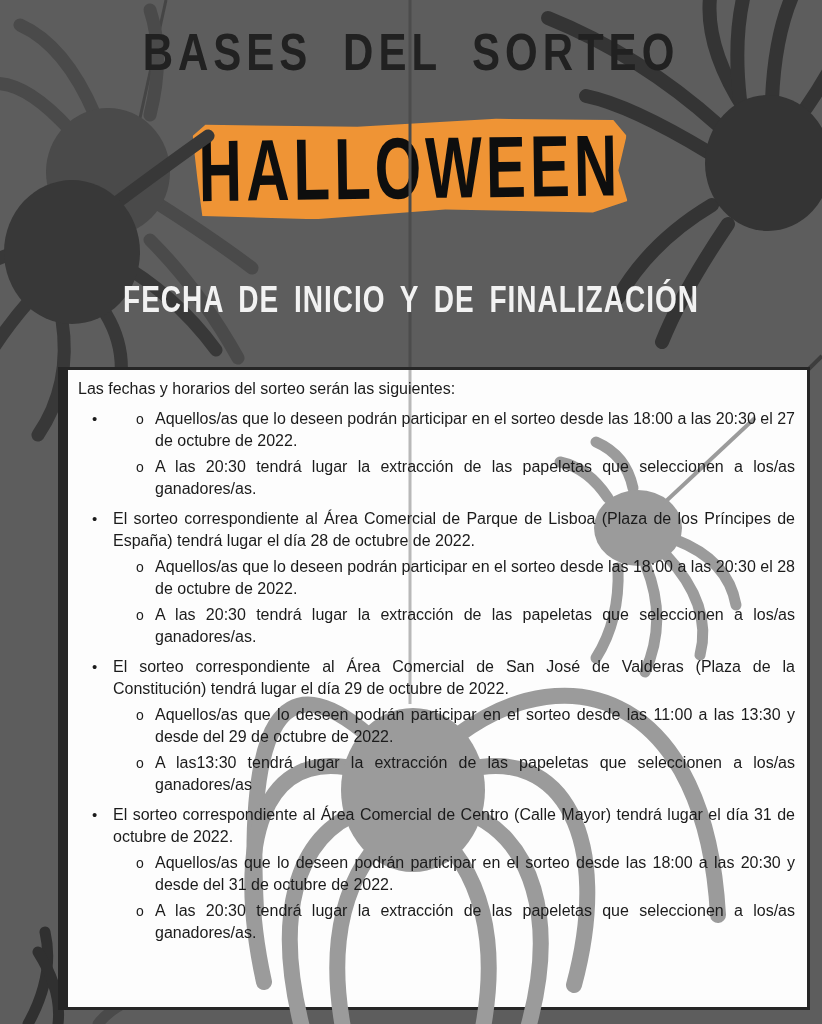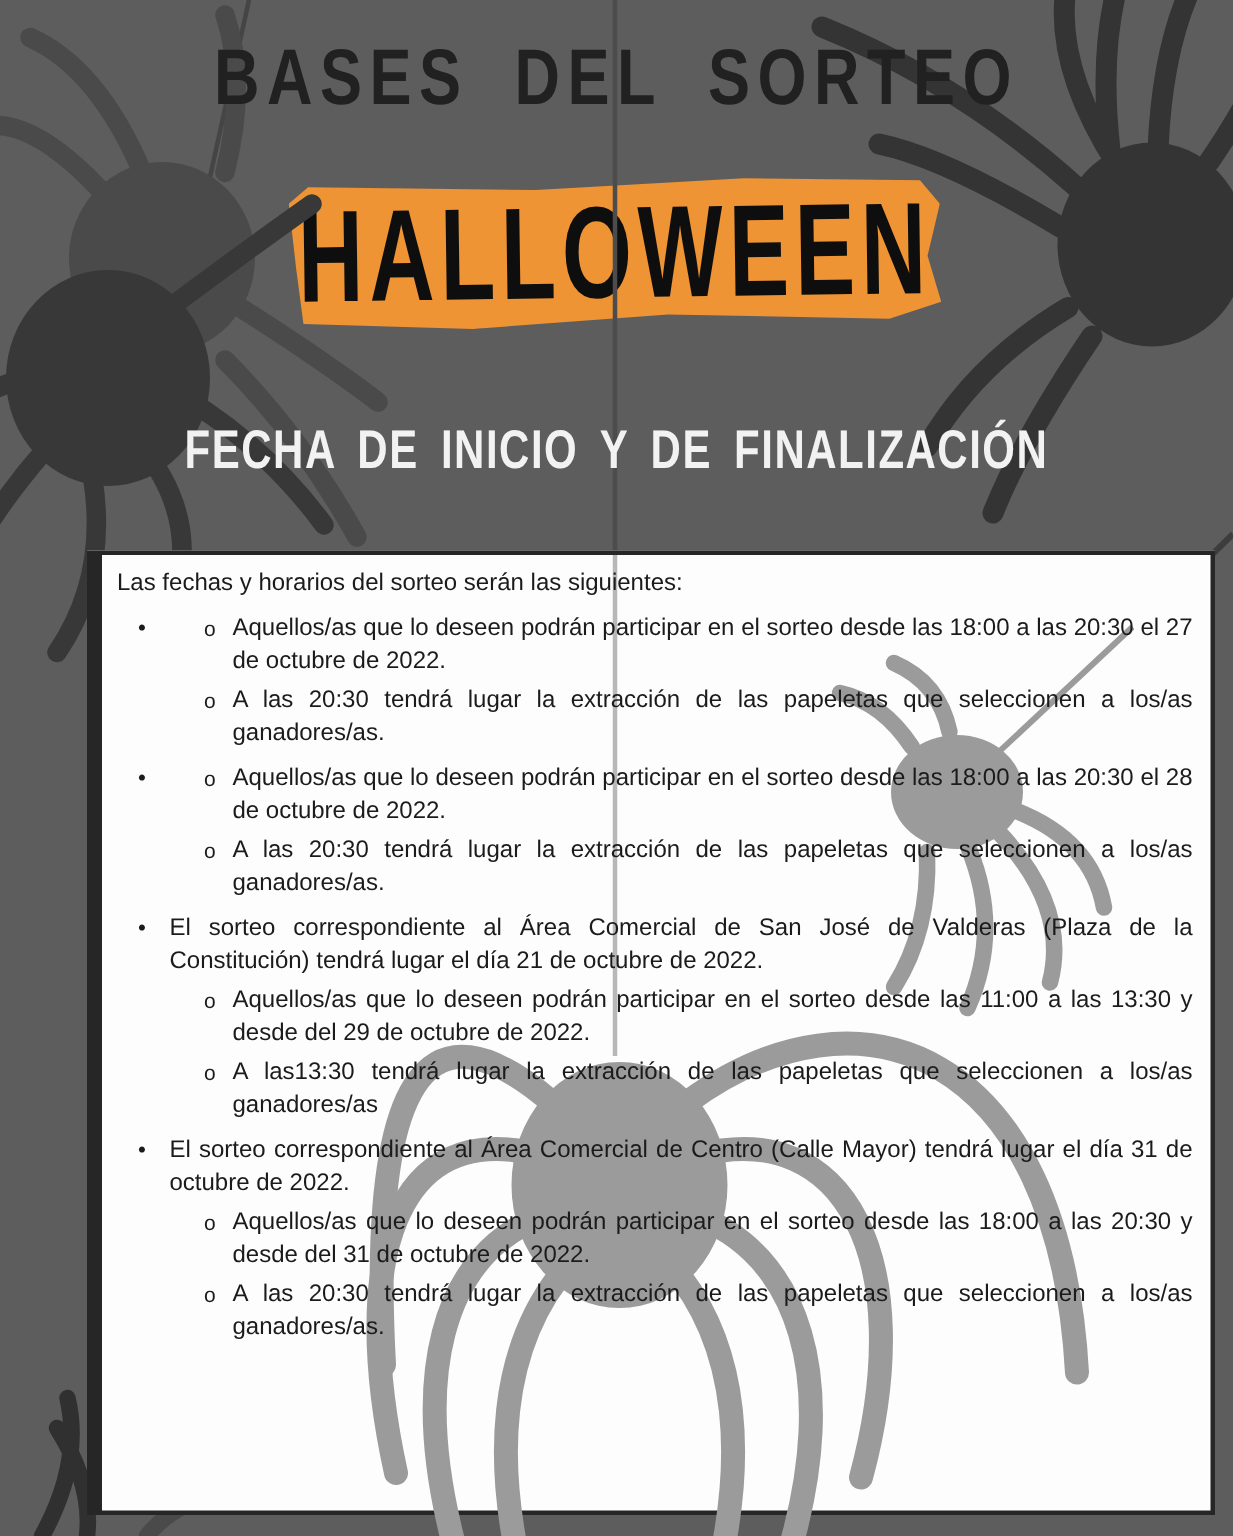--- a/index.html
+++ b/index.html
@@ -146,35 +146,36 @@
         </div>
         <div class="li l2">
           <span class="marker">o</span>
           <span>A las 20:30 tendrá lugar la extracción de las papeletas que seleccionen a los/as ganadores/as.</span>
         </div>
       </div>
 
       <div class="group">
         <div class="li l1">
           <span class="marker">•</span>
+          <span>El sorteo correspondiente al Área Comercial de Parque de Lisboa (Plaza de los Príncipes de España) tendrá lugar el día 28 de octubre de 2022.</span>
         </div>
         <div class="li l2">
           <span class="marker">o</span>
           <span>Aquellos/as que lo deseen podrán participar en el sorteo desde las 18:00 a las 20:30 el 28 de octubre de 2022.</span>
         </div>
         <div class="li l2">
           <span class="marker">o</span>
           <span>A las 20:30 tendrá lugar la extracción de las papeletas que seleccionen a los/as ganadores/as.</span>
         </div>
       </div>
 
       <div class="group">
         <div class="li l1">
           <span class="marker">•</span>
-          <span>El sorteo correspondiente al Área Comercial de San José de Valderas (Plaza de la Constitución) tendrá lugar el día 21 de octubre de 2022.</span>
+          <span>El sorteo correspondiente al Área Comercial de San José de Valderas (Plaza de la Constitución) tendrá lugar el día 29 de octubre de 2022.</span>
         </div>
         <div class="li l2">
           <span class="marker">o</span>
           <span>Aquellos/as que lo deseen podrán participar en el sorteo desde las 11:00 a las 13:30 y desde del 29 de octubre de 2022.</span>
         </div>
         <div class="li l2">
           <span class="marker">o</span>
           <span>A las13:30 tendrá lugar la extracción de las papeletas que seleccionen a los/as ganadores/as</span>
         </div>
       </div>

